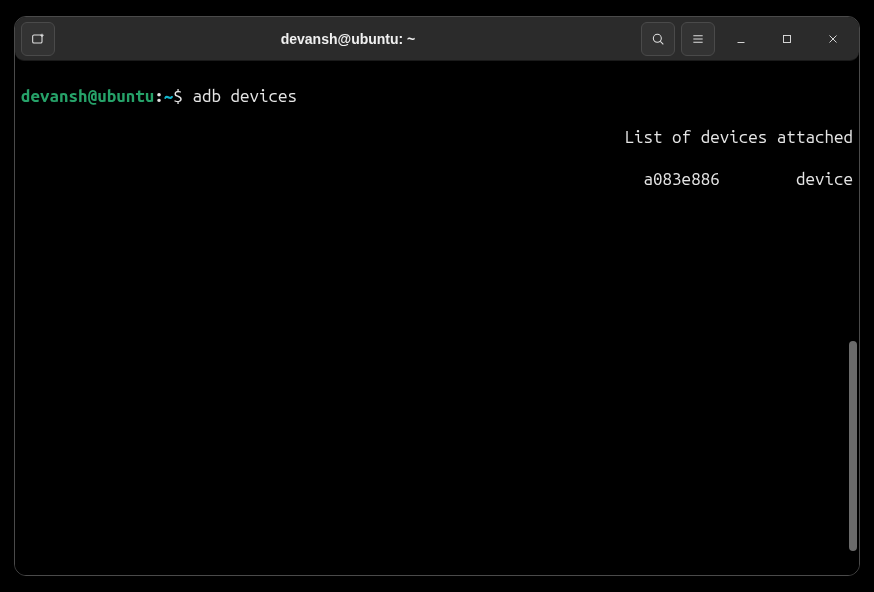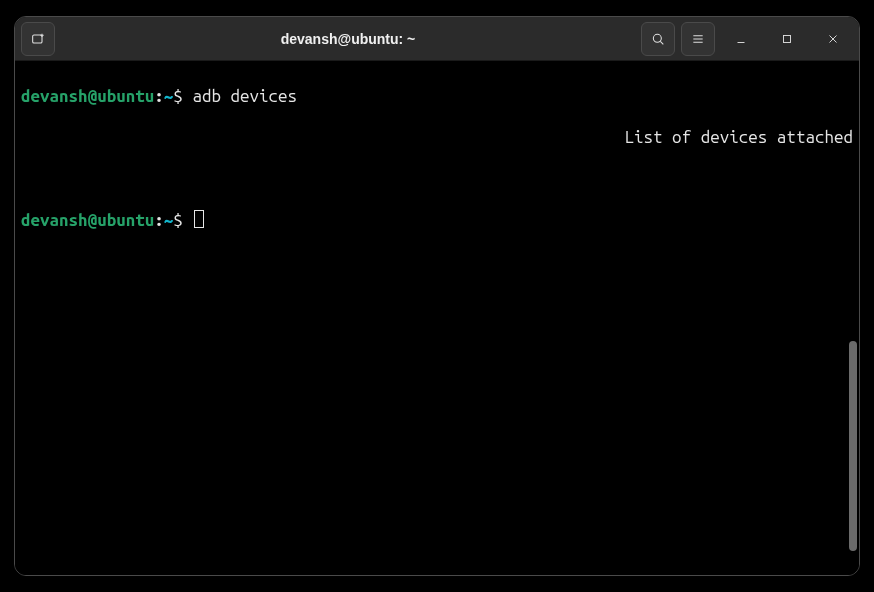--- a/index.html
+++ b/index.html
@@ -25,20 +25,21 @@
       flex-direction: column;
     }
     .titlebar {
       height: 44px;
       background: #2b2b2b;
       display: flex;
       align-items: center;
       padding: 0 6px;
       border-bottom: 1px solid #1a1a1a;
       flex-shrink: 0;
+      border-radius: 9px;
     }
     .titlebar-left {
       display: flex;
       align-items: center;
       gap: 6px;
     }
     .tb-btn {
       width: 34px;
       height: 34px;
       border-radius: 6px;
@@ -149,18 +150,18 @@
         <svg viewBox="0 0 24 24">
             <path d="M6 6l12 12M18 6L6 18"></path>
           </svg>
       </div>
     </div>
   </div>
 
   <div class="terminal">
 <span class="line"><span class="prompt-user">devansh@ubuntu</span><span class="prompt-sep">:</span><span class="prompt-path">~</span><span class="prompt-dollar">$</span> <span class="cmd">adb devices</span></span>
 <span class="line out">List of devices attached</span>
+<span class="line out"><span>a083e886</span>        <span>device</span></span>
 <span class="line"> </span>
-<span class="line"><span class="prompt-user">devansh@ubuntu</span><span class="prompt-sep">:</span><span class="prompt-path">~</span><span class="prompt-dollar">$</span> <span class="cursor"></span></span>
     <div class="scroll-thumb"></div>
   </div>
 
 </div>
 
 </body></html>

